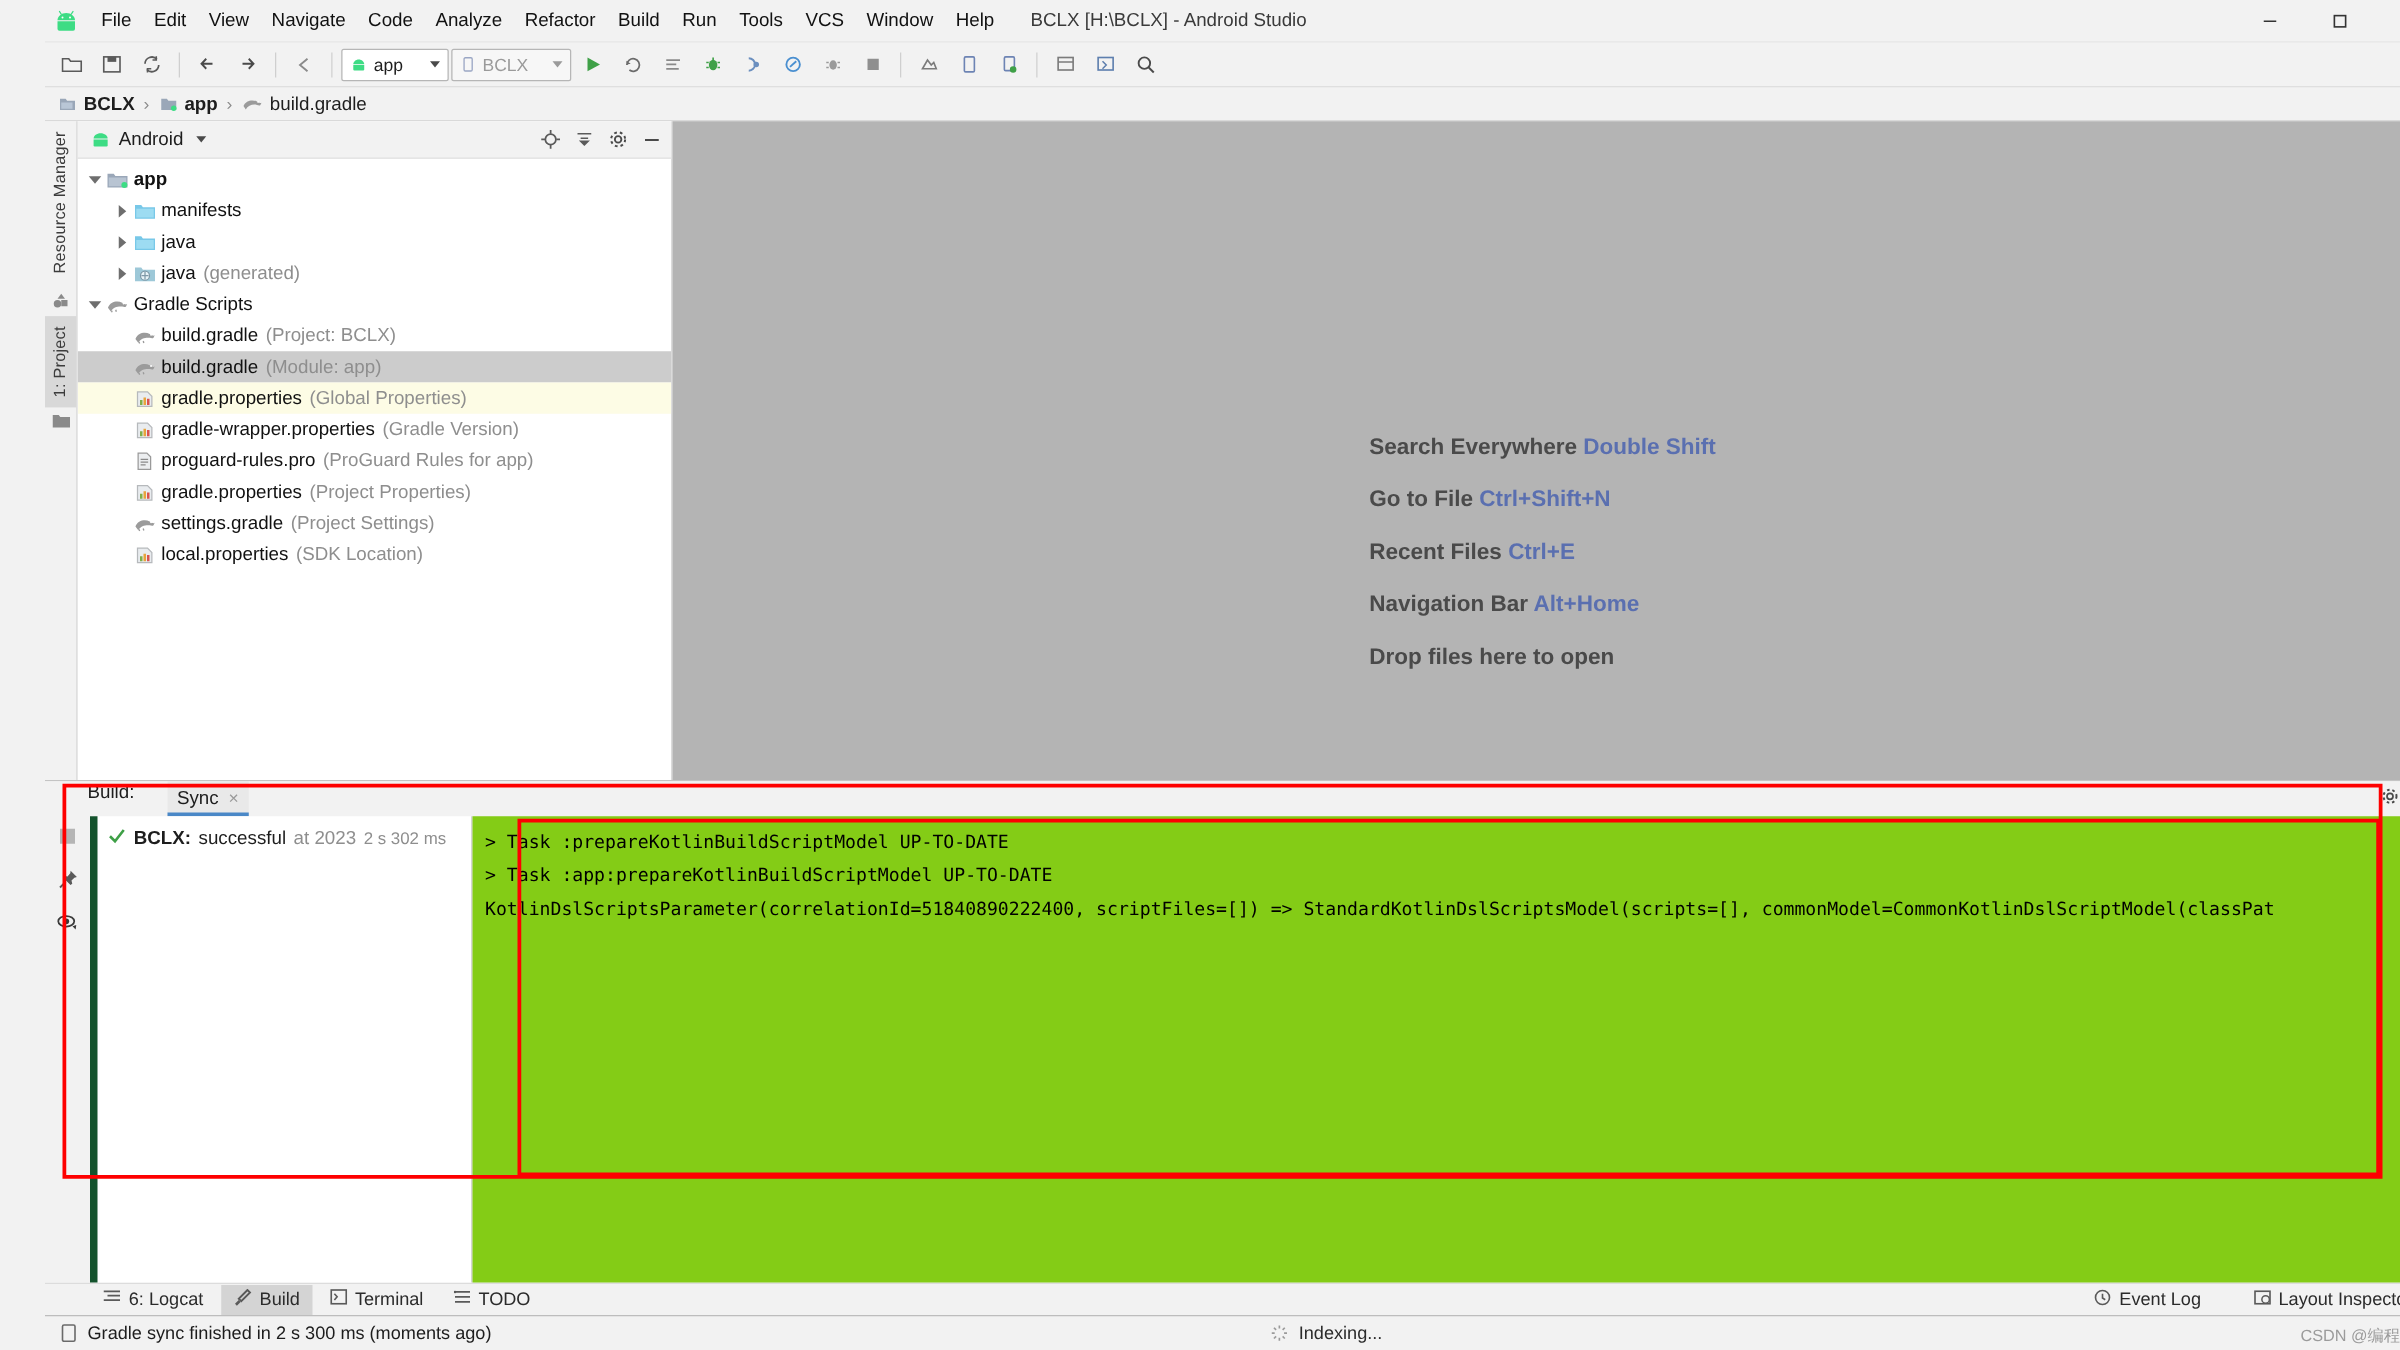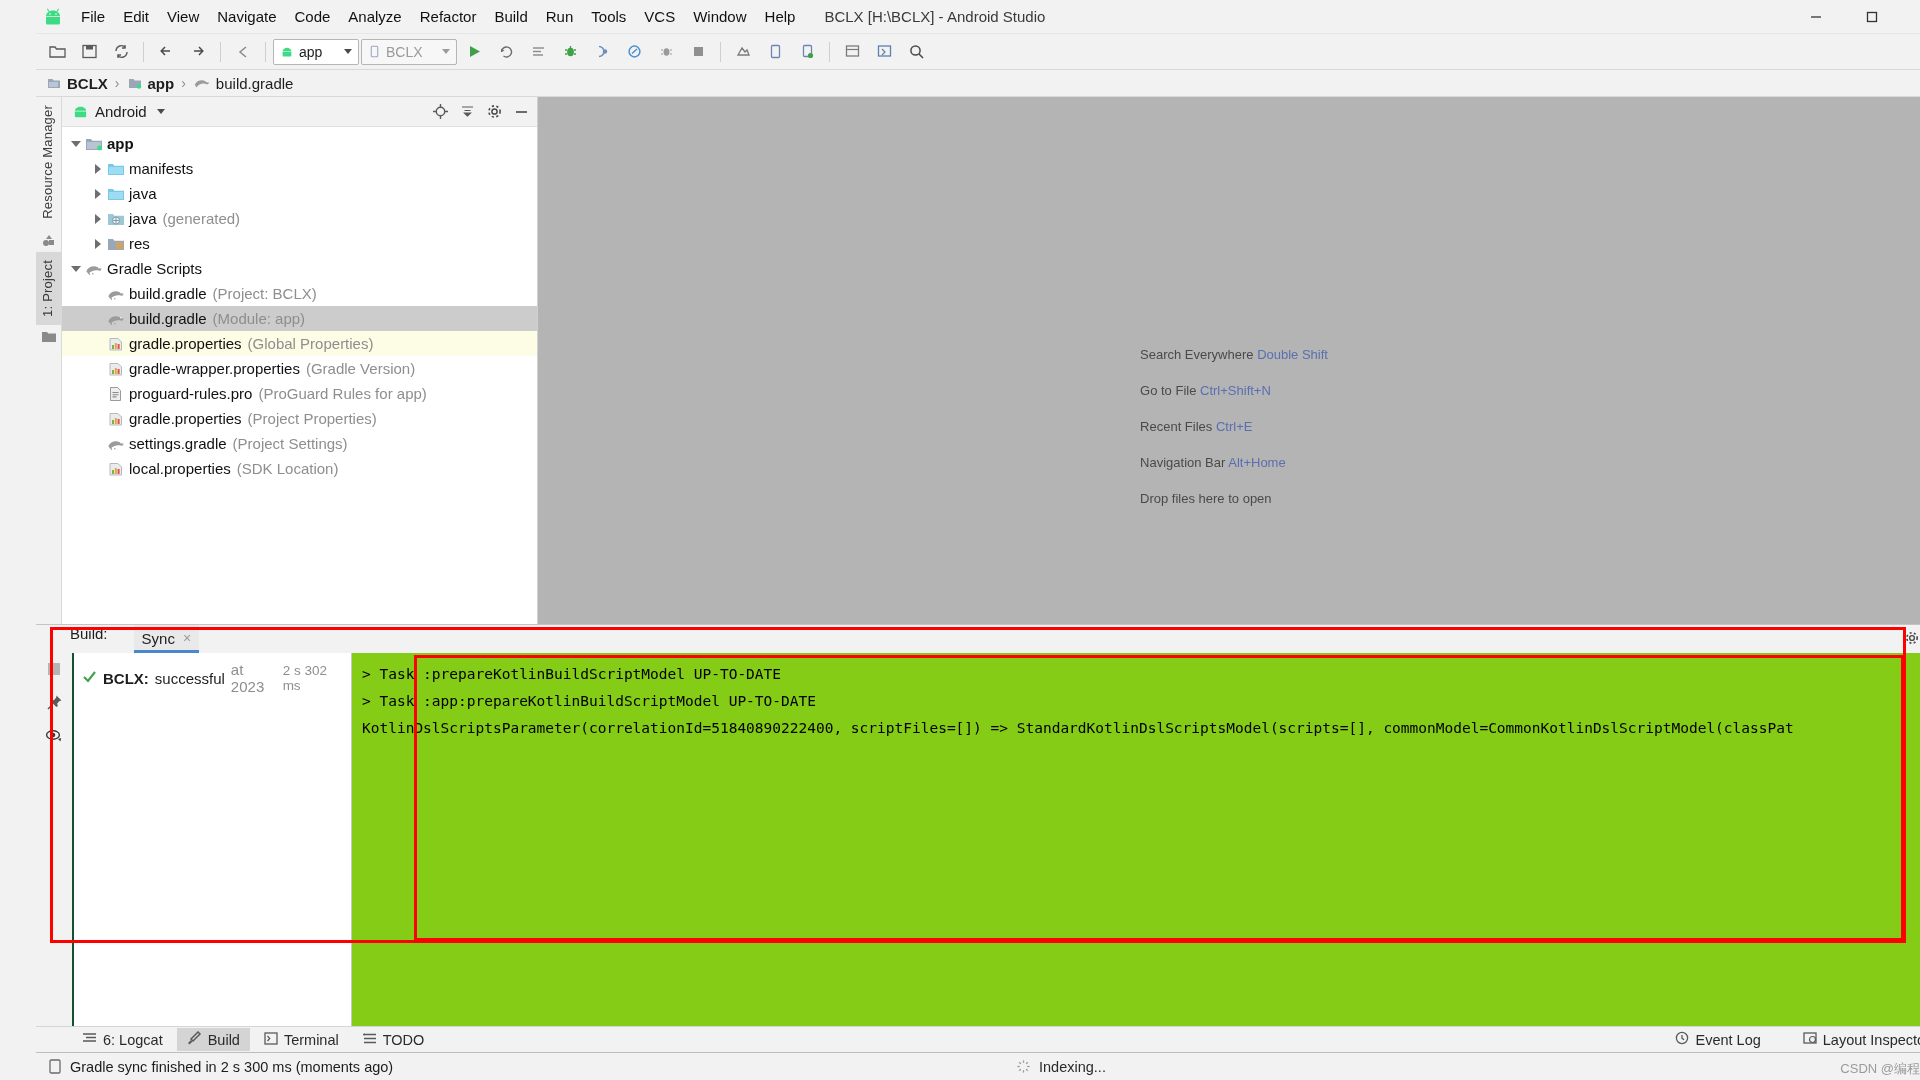--- a/index.html
+++ b/index.html
@@ -86,37 +86,37 @@
   .arrow.right i { border-top: 5px solid transparent; border-bottom: 5px solid transparent; border-left: 6px solid #6e6e6e; }
   .ico { width: 20px; display: inline-flex; justify-content: center; align-items: center; margin-right: 3px; }
   .lbl { color: #111; }
   .lbl.bold { font-weight: bold; }
   .sub { color: #8e8e8e; margin-left: 6px; }
 
   
   .editor { flex: 1; background: #b4b4b4; position: relative; }
   .tips { position: absolute; left: 50%; transform: translateX(-50%); top: 250px;
           display: flex; flex-direction: column; gap: 21px; }
-  .tip { font-size: 13px; color: #4a4a4a; white-space: nowrap; }
+  .tip { font-size: 18px; color: #4a4a4a; white-space: nowrap; font-weight: bold; }
   .tip .key { color: #5a6fb0; }
 
   
   .buildwin { flex: 1; display: flex; flex-direction: column; background: #f2f2f2;
               position: relative; border-top: 1px solid #c4c4c4; }
   .bw-head { height: 28px; display: flex; background: #f2f2f2; position: relative; }
   .bw-title { font-size: 15px; padding-left: 34px; }
   .bw-tab { font-size: 15px; margin-left: 26px; padding: 4px 8px 3px 8px; display: flex; gap: 8px;
             align-items: center; border-bottom: 3px solid #4a88c7; background: #e9e9e9; }
   .bw-tab .x { color: #9a9a9a; font-size: 14px; }
   .bw-head-actions { margin-left: auto; display: flex; align-items: center; gap: 10px; padding-right: 10px; }
   .bw-body { flex: 1; display: flex; position: relative; }
   .bw-rail { width: 36px; background: #f2f2f2; display: flex; flex-direction: column;
              align-items: center; padding-top: 8px; gap: 14px; }
-  .bw-tree { width: 280px; background: #fff; border-right: 1px solid #c8c8c8;
-             border-left: 2px solid #14532d; padding-top: 6px; }
+  .bw-tree { width: 306px; background: #fff; border-right: 1px solid #c8c8c8;
+             border-left: 6px solid #14532d; padding-top: 6px; }
   .bw-tree-row { display: flex; align-items: center; gap: 6px; padding: 2px 8px; font-size: 15px; }
   .bw-console { flex: 1; background: #84cc16; padding: 8px 0 0 10px;
                 font-family: "DejaVu Sans Mono", monospace; font-size: 14.5px; color: #000;
                 overflow: hidden; position: relative; }
   .cline { white-space: pre; line-height: 27px; }
   .red-outline { position: absolute; border: 3px solid #fe0000; pointer-events: none; }
 
   
   .bottom-tabs { height: 26px; background: #f2f2f2; display: flex; align-items: center;
                  padding-left: 36px; gap: 4px; border-top: 1px solid #d5d5d5; }
@@ -441,32 +441,20 @@
             <span class="ico">
               <svg width="18" height="16" viewBox="0 0 18 16">
                 <path d="M1 3h5l1.3 1.7H17V14H1z" fill="#9dc8d8"></path>
                 <circle cx="9" cy="9.5" r="3.6" fill="#e8f3f8" stroke="#7f99a8" stroke-width="1"></circle>
                 <path d="M9 6.6v5.8M6.2 9.5h5.6" stroke="#7f99a8" stroke-width="1"></path>
               </svg>
             </span>
             <span class="lbl">java</span>
             <span class="sub">(generated)</span>
           </div>
-          <div class="row" style="padding-left: 28px;">
-            <span class="arrow right">
-              <i></i>
-            </span>
-            <span class="ico">
-              <svg width="18" height="16" viewBox="0 0 18 16">
-                <path d="M1 3h5l1.3 1.7H17V14H1z" fill="#9aa7b8"></path>
-                <path d="M9 7.5h7M9 9.8h7M9 12h7" stroke="#e8a33d" stroke-width="1.5"></path>
-              </svg>
-            </span>
-            <span class="lbl">res</span>
-          </div>
           <div class="row" style="padding-left: 6px;">
             <span class="arrow down">
               <i></i>
             </span>
             <span class="ico">
               <svg width="19" height="14" viewBox="0 0 21 14">
                 <path d="M1.5 9.4c2-5.4 8.4-6.6 12.6-4.4 2 1.1 3.2 2 4.4 1.1l-1 2.2c-1.1 1.1-2.3.2-3.3.1-3.1-.5-8.2.3-10.2 4.3z" fill="#9b9b9b"></path>
                 <circle cx="15.3" cy="5.7" r=".85" fill="#fff"></circle>
                 <path d="M4.6 11.9l.6 1.6M8.4 11.2l.5 1.8" stroke="#9b9b9b" stroke-width="1.2"></path>
               </svg>

